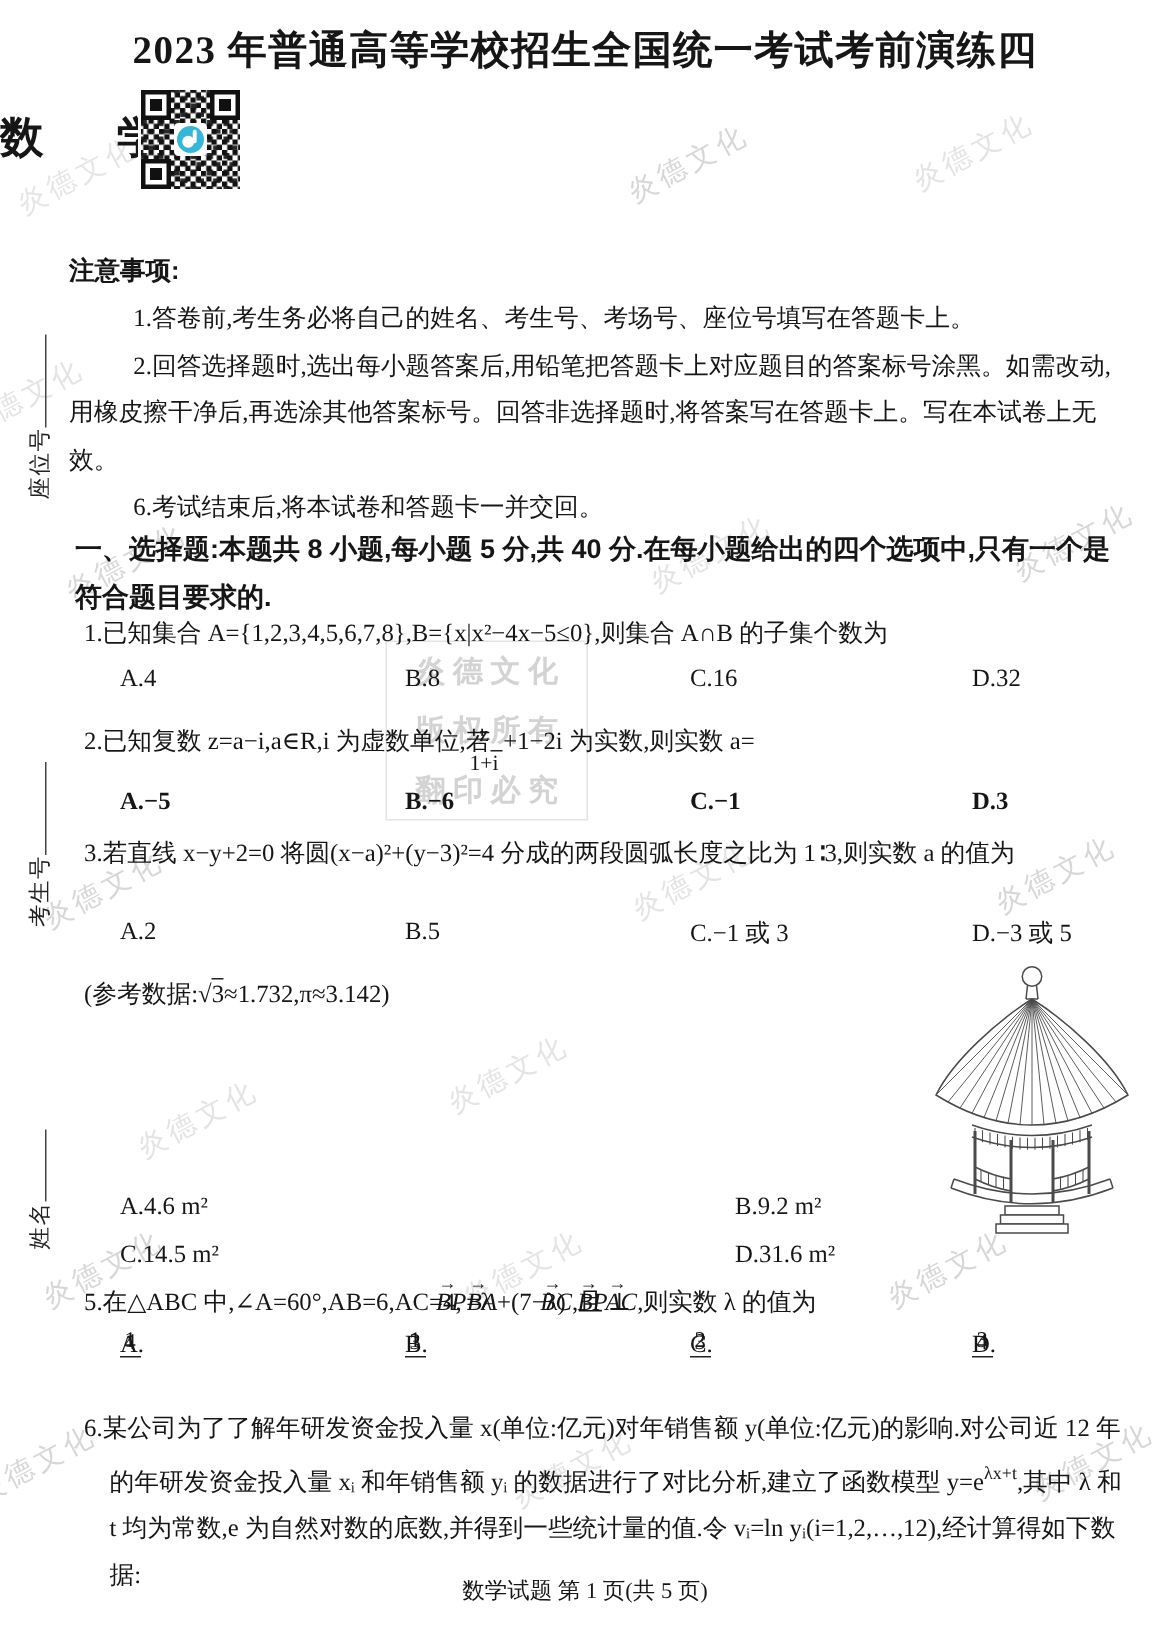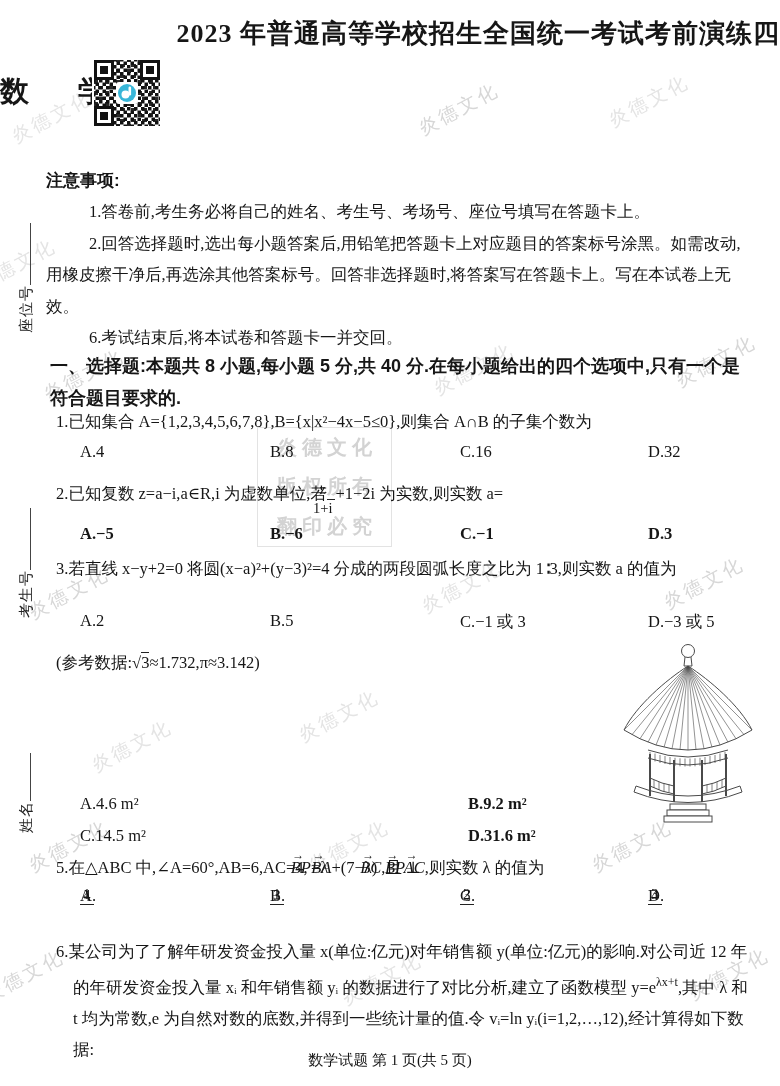--- a/index.html
+++ b/index.html
@@ -18,21 +18,21 @@
   .w13{left:25px;top:833px;} .w14{left:305px;top:833px;}.w15{left:588px;top:833px;}
   .w16{left:-20px;top:963px;}.w17{left:338px;top:966px;}.w18{left:685px;top:961px;}
   .wm-box{position:absolute;left:257px;top:427px;width:133px;height:118px;z-index:0;
           border:1px solid #e3e3e3;display:flex;flex-direction:column;justify-content:space-around;
           align-items:center;font-family:"Liberation Sans","DejaVu Sans",sans-serif;
           font-size:20px;font-weight:bold;color:#d3d3d3;letter-spacing:5px;}
   .wm-box div{padding-left:5px;}
 
   
   .content{position:absolute;inset:0;z-index:1;}
-  .title{position:absolute;left:0;top:16px;width:100%;text-align:right;
+  .title{position:absolute;left:0;top:16px;width:100%;text-align:center;
          font-size:26px;font-weight:bold;letter-spacing:1px;}
   .subject{position:absolute;left:0;top:72px;width:100%;text-align:left;
            font-family:"Liberation Sans","DejaVu Sans",sans-serif;
            font-size:29px;font-weight:bold;letter-spacing:10px;white-space:pre;}
   .qr{position:absolute;left:92px;top:58px;width:70px;height:70px;}
 
   
   .vlabel{position:absolute;left:16px;transform:rotate(-90deg);transform-origin:0 0;
           white-space:nowrap;font-size:15px;color:#222;letter-spacing:1px;}
   .vlabel .blank{display:inline-block;width:62px;border-bottom:1px solid #444;height:14px;}
@@ -49,21 +49,21 @@
   .sec-head{position:absolute;left:50px;top:350px;width:706px;
             font-family:"Liberation Sans","DejaVu Sans",sans-serif;
             font-size:18px;font-weight:bold;line-height:32px;}
 
   
   .q{position:absolute;left:56px;width:698px;font-size:16.5px;line-height:31px;}
   .q p{margin:0;padding-left:17px;text-indent:-17px;}
   .opts{position:absolute;left:56px;width:698px;height:28px;font-size:16.5px;}
   .opts span{position:absolute;top:0;white-space:nowrap;}
   .oA{left:24px;} .oB{left:214px;} .oC{left:404px;} .oD{left:592px;}
-  .opts2 .oB{left:412px;font-weight:bold;}
+  .opts2 .oB{left:434px;}
 
   .q1{top:406px;} .opts-q1{top:442px;}
   .q2{top:478px;} .opts-q2{top:524px;font-weight:bold;}
   .q3{top:553px;} .opts-q3{top:611px;}
   .q4{top:644px;} 
   .q4 .ref{margin-top:3px;}
   .opts-q4a{top:794px;} .opts-q4b{top:826px;}
   .q5{top:852px;} .opts-q5{top:886px;height:46px;}
   .q6{top:936px;}
 

